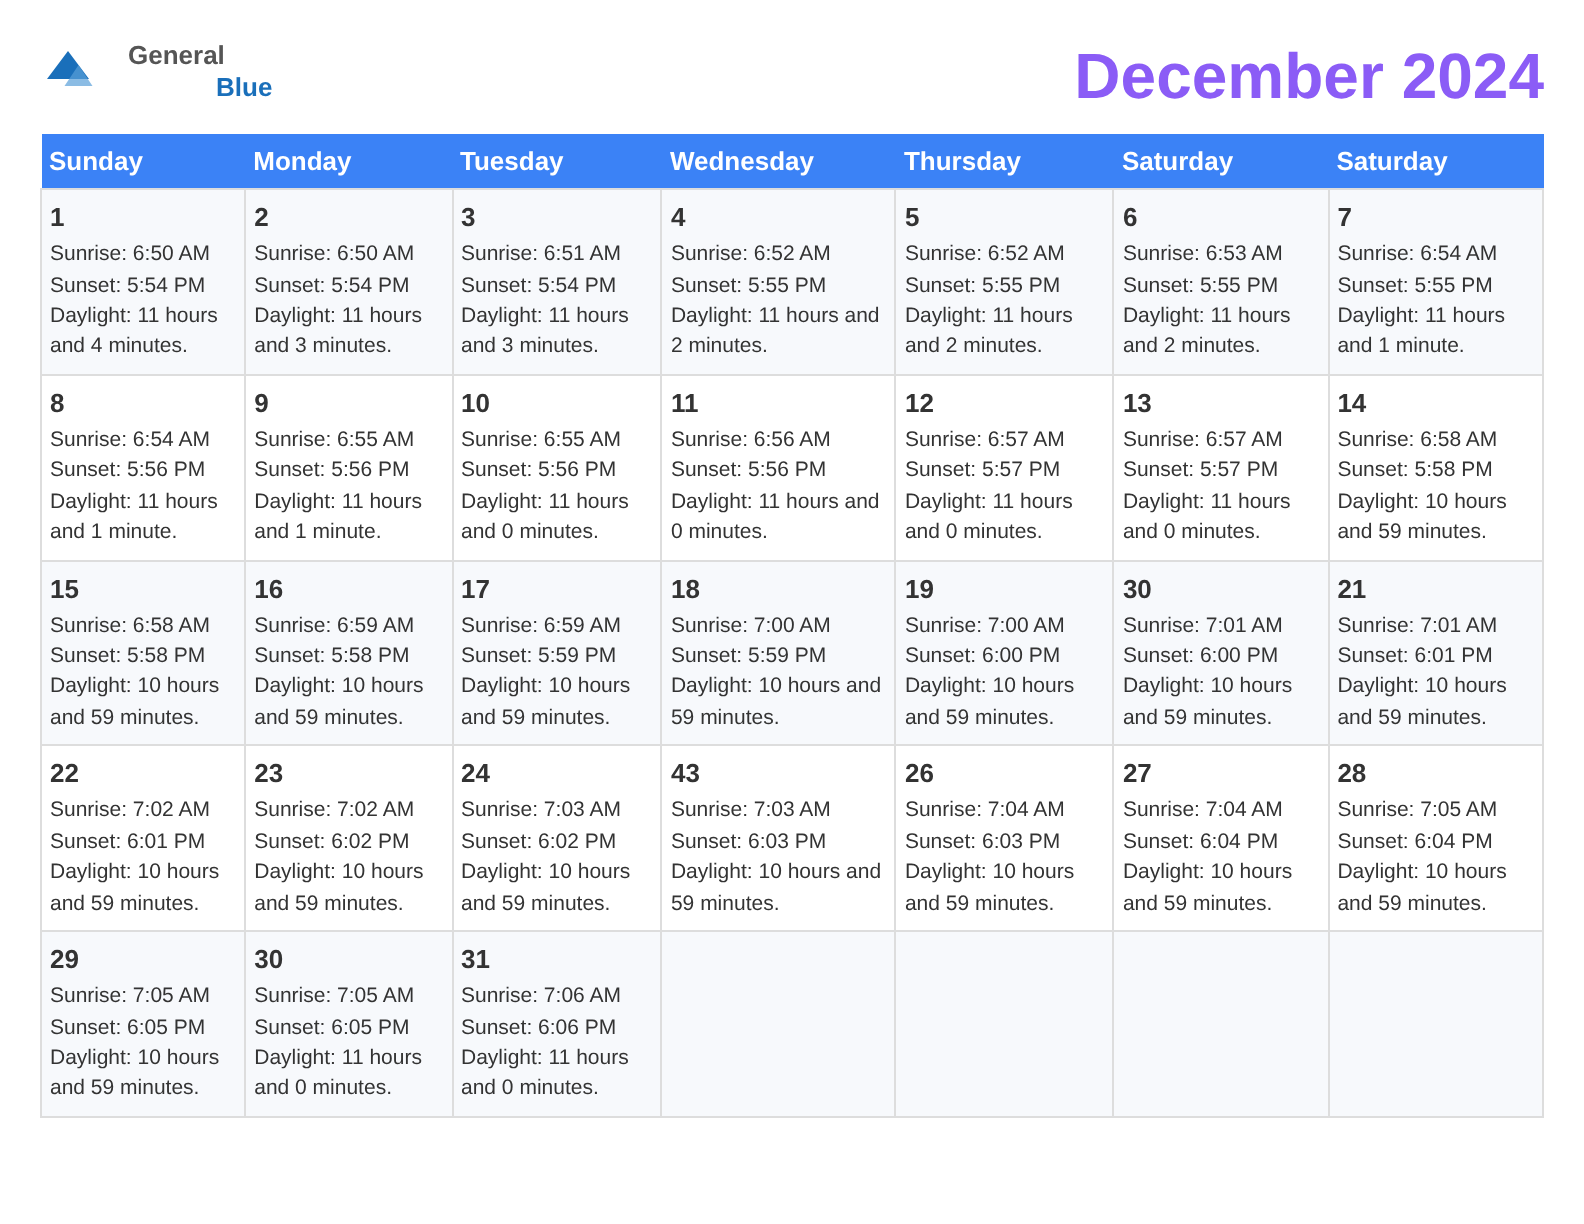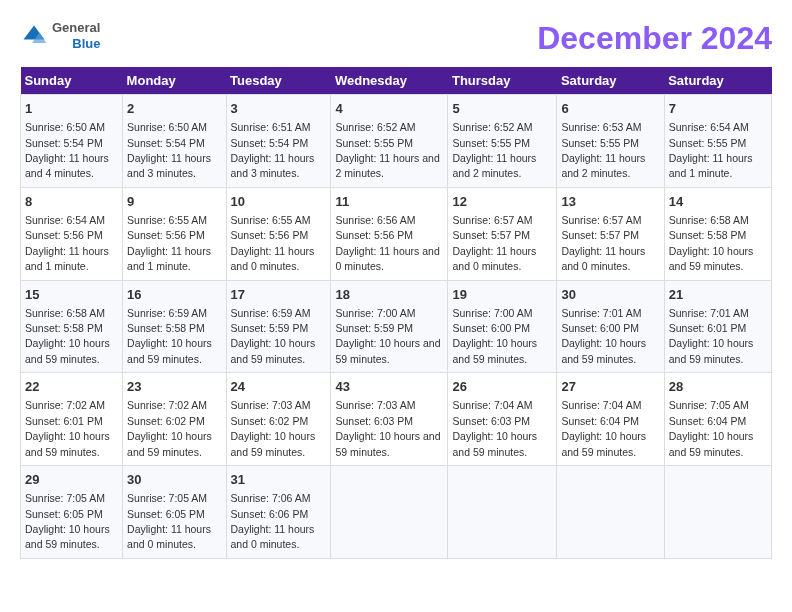--- a/index.html
+++ b/index.html
@@ -12,32 +12,31 @@
     }
     .header {
       display: flex;
       justify-content: space-between;
       align-items: flex-start;
       margin-bottom: 10px;
     }
     .logo {
       display: flex;
       align-items: center;
-      gap: 4px;
-      text-align: right;
+      gap: 16px;
     }
     .logo-text {
       display: flex;
       flex-direction: column;
       font-size: 13px;
       font-weight: bold;
       line-height: 1.2;
     }
     .logo-text .general { color: #555; }
-    .logo-text .blue { color: #1a6fba; }
+    .logo-text .blue { color: #1a6fba; margin-left: 44px; }
     .logo-icon {
       width: 28px;
       height: 28px;
     }
     .title-block {
       text-align: right;
     }
     .title-block h1 {
       font-size: 32px;
       font-weight: bold;
@@ -47,21 +46,21 @@
       font-size: 15px;
       font-weight: normal;
       color: #555;
     }
     table {
       width: 100%;
       border-collapse: collapse;
       font-size: 11px;
     }
     thead tr th {
-      background: #4c1d95;
+      background: #3b82f6;
       color: #fff;
       padding: 6px 4px;
       text-align: left;
       font-size: 13px;
       font-weight: bold;
     }
     tbody tr td {
       vertical-align: top;
       padding: 5px 4px;
       border: 1px solid #ddd;

